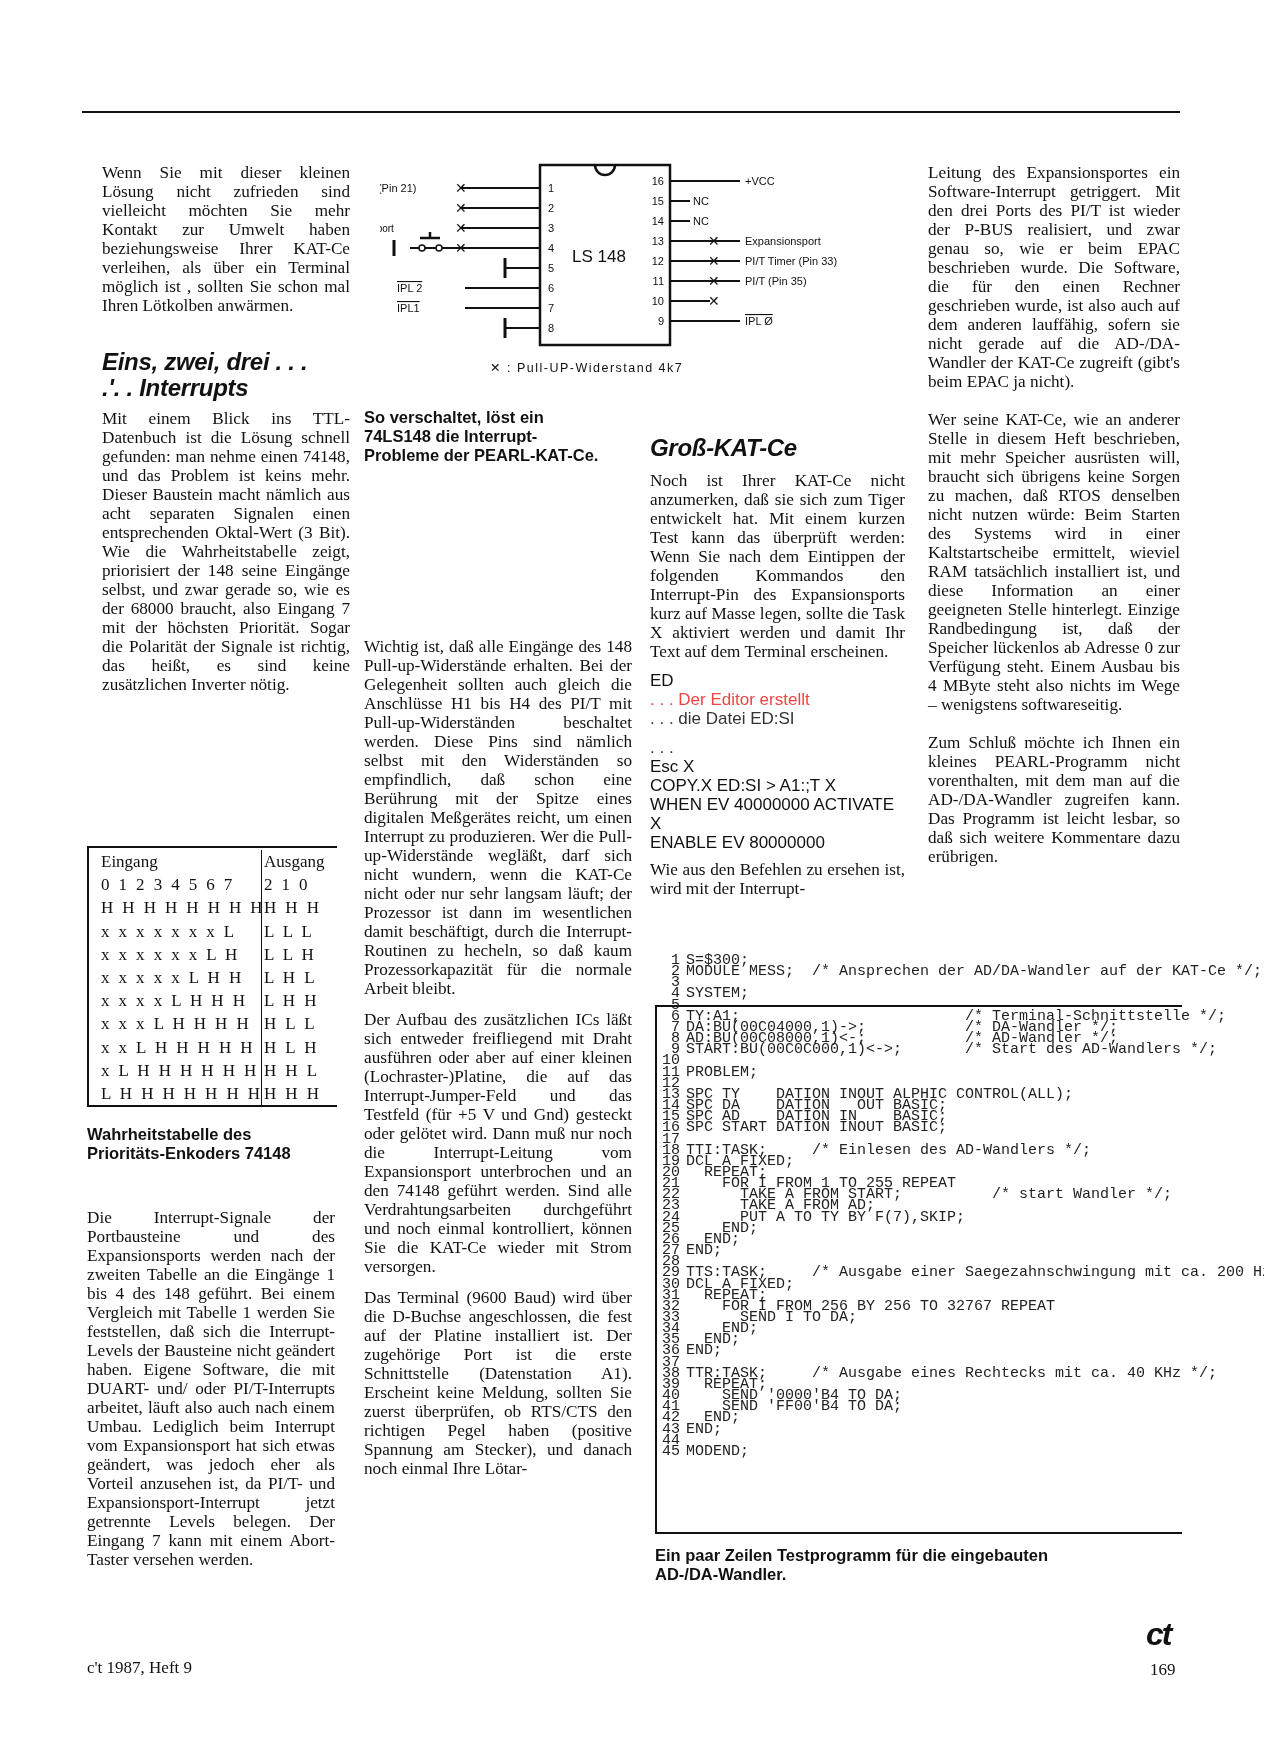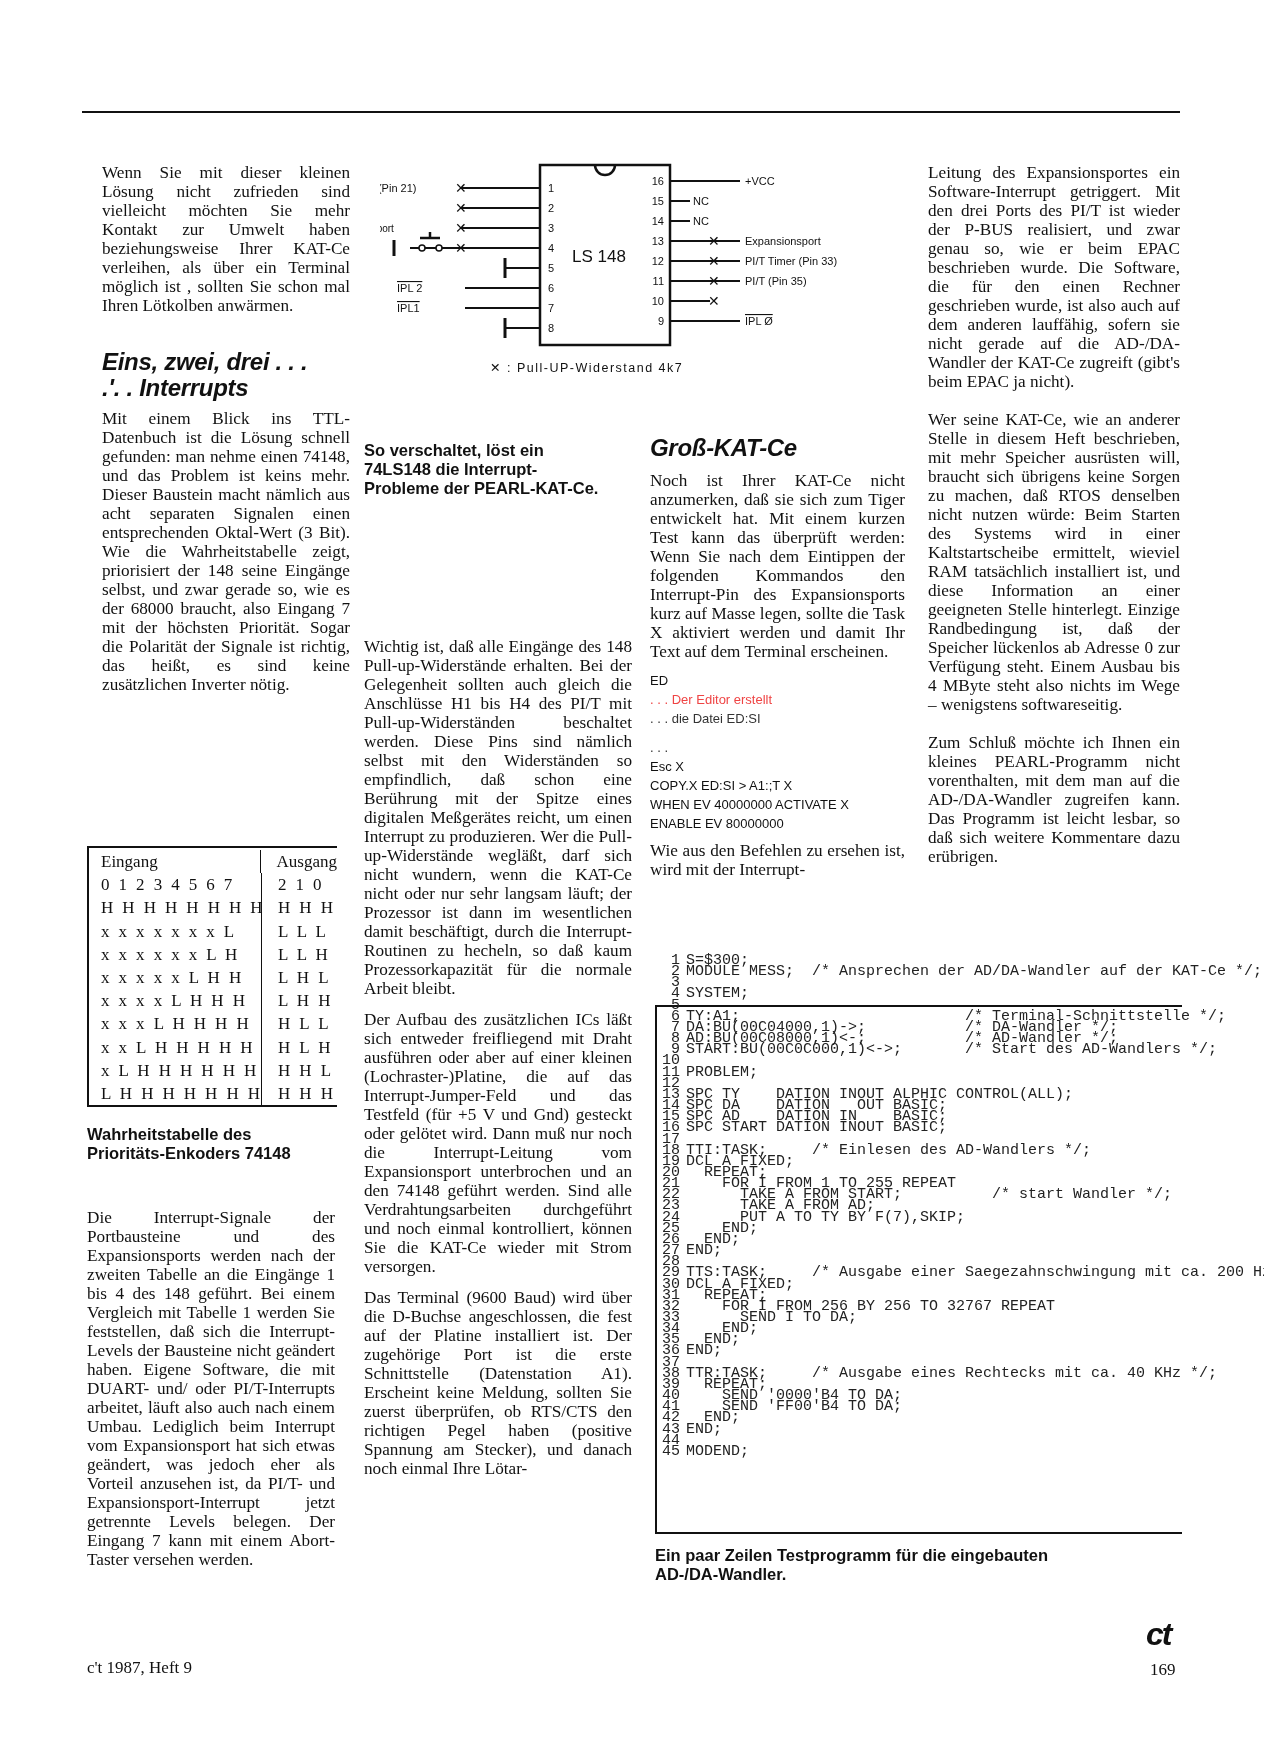--- a/index.html
+++ b/index.html
@@ -2,26 +2,26 @@
 <html><head>
 <meta charset="utf-8">
 <style>
   html, body { margin: 0; padding: 0; background: #ffffff; }
   body { width: 1264px; height: 1750px; position: relative; overflow: hidden; color: #111; font-family: "Liberation Serif", "DejaVu Serif", serif; }
   .rule { position: absolute; left: 82px; top: 111px; width: 1098px; height: 2px; background: #111; }
   .col { position: absolute; font-size: 17.2px; line-height: 19px; text-align: justify; hyphens: none; }
   .col p { margin: 0 0 0 0; }
   .h2 { font-family: "Liberation Sans", "DejaVu Sans", sans-serif; font-weight: bold; font-style: italic; font-size: 24px; line-height: 26px; margin: 0; letter-spacing: -0.3px; }
   .caption { font-family: "Liberation Sans", "DejaVu Sans", sans-serif; font-weight: bold; font-size: 16.5px; line-height: 19px; text-align: left; }
-  .cmd { font-family: "Liberation Sans", "DejaVu Sans", sans-serif; font-size: 13px; line-height: 19px; text-align: left; }
+  .cmd { font-family: "Liberation Sans", "DejaVu Sans", sans-serif; font-size: 17px; line-height: 19px; text-align: left; }
   
   .tt { position: absolute; left: 87px; top: 846px; width: 248px; border-top: 2px solid #111; border-left: 2px solid #111; border-bottom: 2px solid #111; font-size: 17px; line-height: 23.2px; padding: 2px 0 0 0; }
   .tt-row { display: flex; }
   .tt-in { width: 160px; padding-left: 12px; letter-spacing: 2.4px; white-space: nowrap; }
-  .tt-out { flex: 1; border-left: 1.5px solid #111; padding-left: 16px; letter-spacing: 2.4px; white-space: nowrap; }
+  .tt-out { flex: 1; border-left: 1.5px solid #111; padding-left: 2px; letter-spacing: 2.4px; white-space: nowrap; }
   .tt-head .tt-in, .tt-head .tt-out { letter-spacing: 0; }
   
   .code-box { position: absolute; left: 655px; top: 1005px; width: 525px; height: 525px; border-top: 2px solid #111; border-left: 2px solid #111; border-bottom: 2px solid #111; }
   .code { position: absolute; left: 662px; top: 955px; font-family: "Liberation Mono", "DejaVu Sans Mono", monospace; font-size: 15px; line-height: 11.15px; white-space: pre; font-weight: normal; color: #222; }
   .code-line { display: block; }
   .ln { display: inline-block; width: 18px; text-align: right; margin-right: 6px; }
   
   .schematic { position: absolute; left: 380px; top: 150px; width: 540px; height: 240px; }
   .schematic text { font-family: "Liberation Sans", "DejaVu Sans", sans-serif; fill: #111; }
   .footer-left { position: absolute; left: 87px; top: 1658px; font-size: 17px; }
@@ -171,21 +171,21 @@
     <text x="365" y="35">+VCC</text>
     <text x="313" y="55">NC</text>
     <text x="313" y="75">NC</text>
     <text x="365" y="95">Expansionsport</text>
     <text x="365" y="115">PI/T Timer (Pin 33)</text>
     <text x="365" y="135">PI/T (Pin 35)</text>
     <text x="365" y="175" text-decoration="overline">IPL Ø</text>
   </g>
   <text x="110" y="222" font-size="12.5" letter-spacing="1.5">✕ : Pull-UP-Widerstand  4k7</text>
 </svg>
-<div class="caption" style="position:absolute; left:364px; top:408px; width:240px;margin-top:33px;">So verschaltet, löst ein 74LS148 die Interrupt-Probleme der PEARL-KAT-Ce.</div>
+<div class="caption" style="position:absolute; left:364px; top:408px; width:240px;">So verschaltet, löst ein 74LS148 die Interrupt-Probleme der PEARL-KAT-Ce.</div>
 
 <div class="col" style="left:364px; top:637px; width:268px;">
   <p>Wichtig ist, daß alle Eingänge des 148 Pull-up-Widerstände erhalten. Bei der Gelegenheit sollten auch gleich die Anschlüsse H1 bis H4 des PI/T mit Pull-up-Widerständen beschaltet werden. Diese Pins sind nämlich selbst mit den Widerständen so empfindlich, daß schon eine Berührung mit der Spitze eines digitalen Meßgerätes reicht, um einen Interrupt zu produzieren. Wer die Pull-up-Widerstände wegläßt, darf sich nicht wundern, wenn die KAT-Ce nicht oder nur sehr langsam läuft; der Prozessor ist dann im wesentlichen damit beschäftigt, durch die Interrupt-Routinen zu hecheln, so daß kaum Prozessorkapazität für die normale Arbeit bleibt.</p>
   <div style="height:12px"></div>
   <p>Der Aufbau des zusätzlichen ICs läßt sich entweder freifliegend mit Draht ausführen oder aber auf einer kleinen (Lochraster-)Platine, die auf das Interrupt-Jumper-Feld und das Testfeld (für +5 V und Gnd) gesteckt oder gelötet wird. Dann muß nur noch die Interrupt-Leitung vom Expansionsport unterbrochen und an den 74148 geführt werden. Sind alle Verdrahtungsarbeiten durchgeführt und noch einmal kontrolliert, können Sie die KAT-Ce wieder mit Strom versorgen.</p>
   <div style="height:12px"></div>
   <p>Das Terminal (9600 Baud) wird über die D-Buchse angeschlossen, die fest auf der Platine installiert ist. Der zugehörige Port ist die erste Schnittstelle (Datenstation A1). Erscheint keine Meldung, sollten Sie zuerst überprüfen, ob RTS/CTS den richtigen Pegel haben (positive Spannung am Stecker), und danach noch einmal Ihre Lötar-</p>
 </div>
 
 <div class="col" style="left:650px; top:411px; width:255px;">

